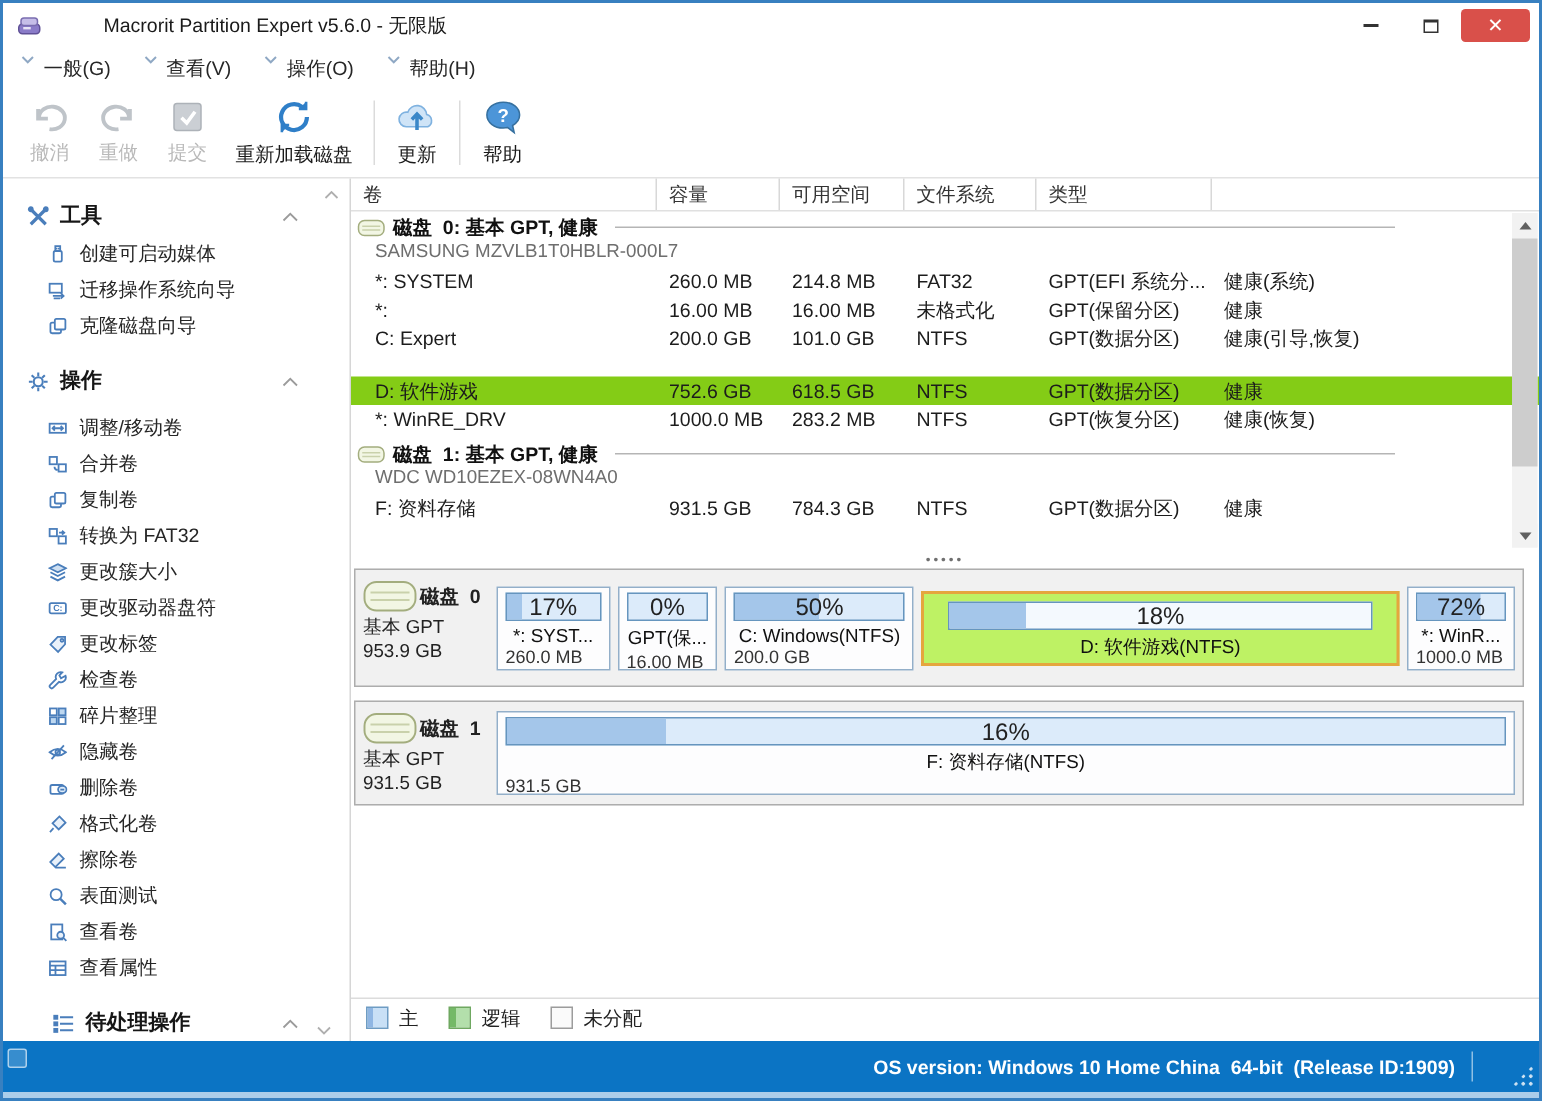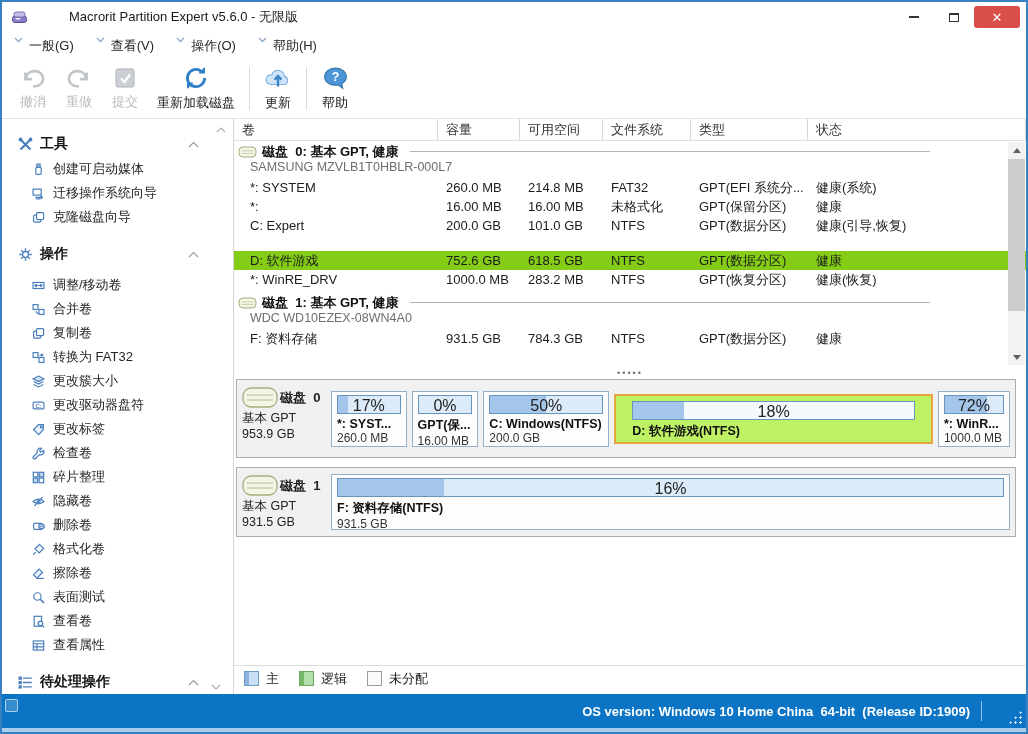--- a/index.html
+++ b/index.html
@@ -29,21 +29,21 @@
   .body { flex:1 1 auto; display:flex; min-height:0; }
   .sidebar { width:232px; flex:0 0 auto; border-right:1px solid #D6D6D6; padding:12px 0 0 16px; position:relative; overflow:hidden; }
   .sb-section-header { display:flex; align-items:center; height:26px; gap:7px; cursor:default; }
   .sb-section-title { font-size:14px; font-weight:bold; color:#161616; flex:1; }
   .sb-collapse { margin-right:34px; }
   .sb-items { }
   .sb-item { display:flex; align-items:center; gap:8px; height:24px; padding-left:14px; font-size:13px; color:#262626; cursor:default; }
   .sb-sect-tools { margin-bottom:8px; }
   .sb-sect-ops { margin-top:12px; }
   .sb-sect-ops .sb-items { margin-top:6px; }
-  .sb-sect-pending { margin-top:12px; }
+  .sb-sect-pending { margin-top:12px;margin-left:17px; }
   .sb-scroll-up { position:absolute; top:8px; right:7px; }
   .sb-scroll-down { position:absolute; bottom:4px; right:12px; }
 
   .main { flex:1 1 auto; display:flex; flex-direction:column; min-width:0; position:relative; }
 
   
   .vol-table { height:248px; flex:0 0 auto; position:relative; font-size:13px; }
   .vt-header { display:flex; height:22px; align-items:center; border-bottom:1px solid #E0E0E0; }
   .vt-header .hcell { border-right:1px solid #D8D8D8; height:100%; display:flex; align-items:center; padding-left:8px; color:#333; }
   .c0{width:204px;} .c1{width:82px;} .c2{width:83px;} .c3{width:88px;} .c4{width:117px;} .c5{flex:1;}
@@ -72,21 +72,21 @@
   .dm1 { height:70px; margin-top:9px; }
   .dm-info { width:84px; flex:0 0 auto; font-size:12.5px; color:#222; line-height:16px; padding-top:1px; }
   .dm-name { display:flex; align-items:center; font-weight:bold; font-size:13px; gap:2px; white-space:pre; }
   .dm-parts { flex:1; display:flex; gap:5px; align-items:center; min-width:0; }
   .dm-part { border:1px solid #93AFC9; background:#FDFDFE; height:56px; padding:3px 5px; overflow:hidden; }
   .dm-part.selected { border:2px solid #E5A63E; background:#bef264; height:50px; padding:5px 16px; }
   .dm-bar { position:relative; height:19px; border:1px solid #6695BE; background:#DCEBFA; }
   .dm-part.selected .dm-bar { background:#F4F9FE; }
   .dm-fill { position:absolute; left:0; top:0; bottom:0; background:#A4C6EA; }
   .dm-pct { position:absolute; left:0; right:0; top:1px; text-align:center; font-size:16px; color:#222; }
-  .dm-plabel { font-weight:bold; font-size:12.5px; color:#101010; margin-top:3px; white-space:nowrap; overflow:hidden; }
+  .dm-plabel { font-weight:normal; font-size:12.5px; color:#101010; margin-top:3px; white-space:nowrap; overflow:hidden;text-align:center; }
   .dm-psize { font-size:12px; color:#333; white-space:nowrap; }
 
   .main-filler { flex:1 1 auto; }
 
   
   .legend { height:26px; flex:0 0 auto; border-top:1px solid #DCDCDC; display:flex; align-items:center; gap:20px; padding-left:10px; margin-bottom:3px; }
   .lg-item { display:flex; align-items:center; gap:7px; font-size:13px; color:#222; }
   .lg-sw { width:15px; height:15px; border:1px solid #888; }
   .lg-primary { background:linear-gradient(90deg,#8FB6E3 0 30%,#C9E0F6 30%); border-color:#6E9CC3; }
   .lg-logical { background:linear-gradient(90deg,#74B967 0 30%,#B3DFAB 30%); border-color:#6FA861; }
@@ -474,21 +474,20 @@
       </div>
 
     <div class="main">
       <div class="vol-table">
         <div class="vt-header">
             <div class="hcell c0">卷</div>
             <div class="hcell c1">容量</div>
             <div class="hcell c2">可用空间</div>
             <div class="hcell c3">文件系统</div>
             <div class="hcell c4">类型</div>
-            <div class="hcell c5">状态</div>
           </div>
         <div class="vt-body">
             <div class="vt-group-l1">
               <span>
                 <svg width="19" height="14" viewBox="0 0 19 14">
                   <rect x="1" y="2" width="17" height="10" rx="4" fill="#F2F6E4" stroke="#A3AD7E"></rect>
                   <path d="M3.5 5.8h12 M3.5 8.4h12" stroke="#C9D1AB" fill="none"></path>
                 </svg>
               </span>
               <span class="vt-group-title">磁盘  0: 基本 GPT, 健康</span>

